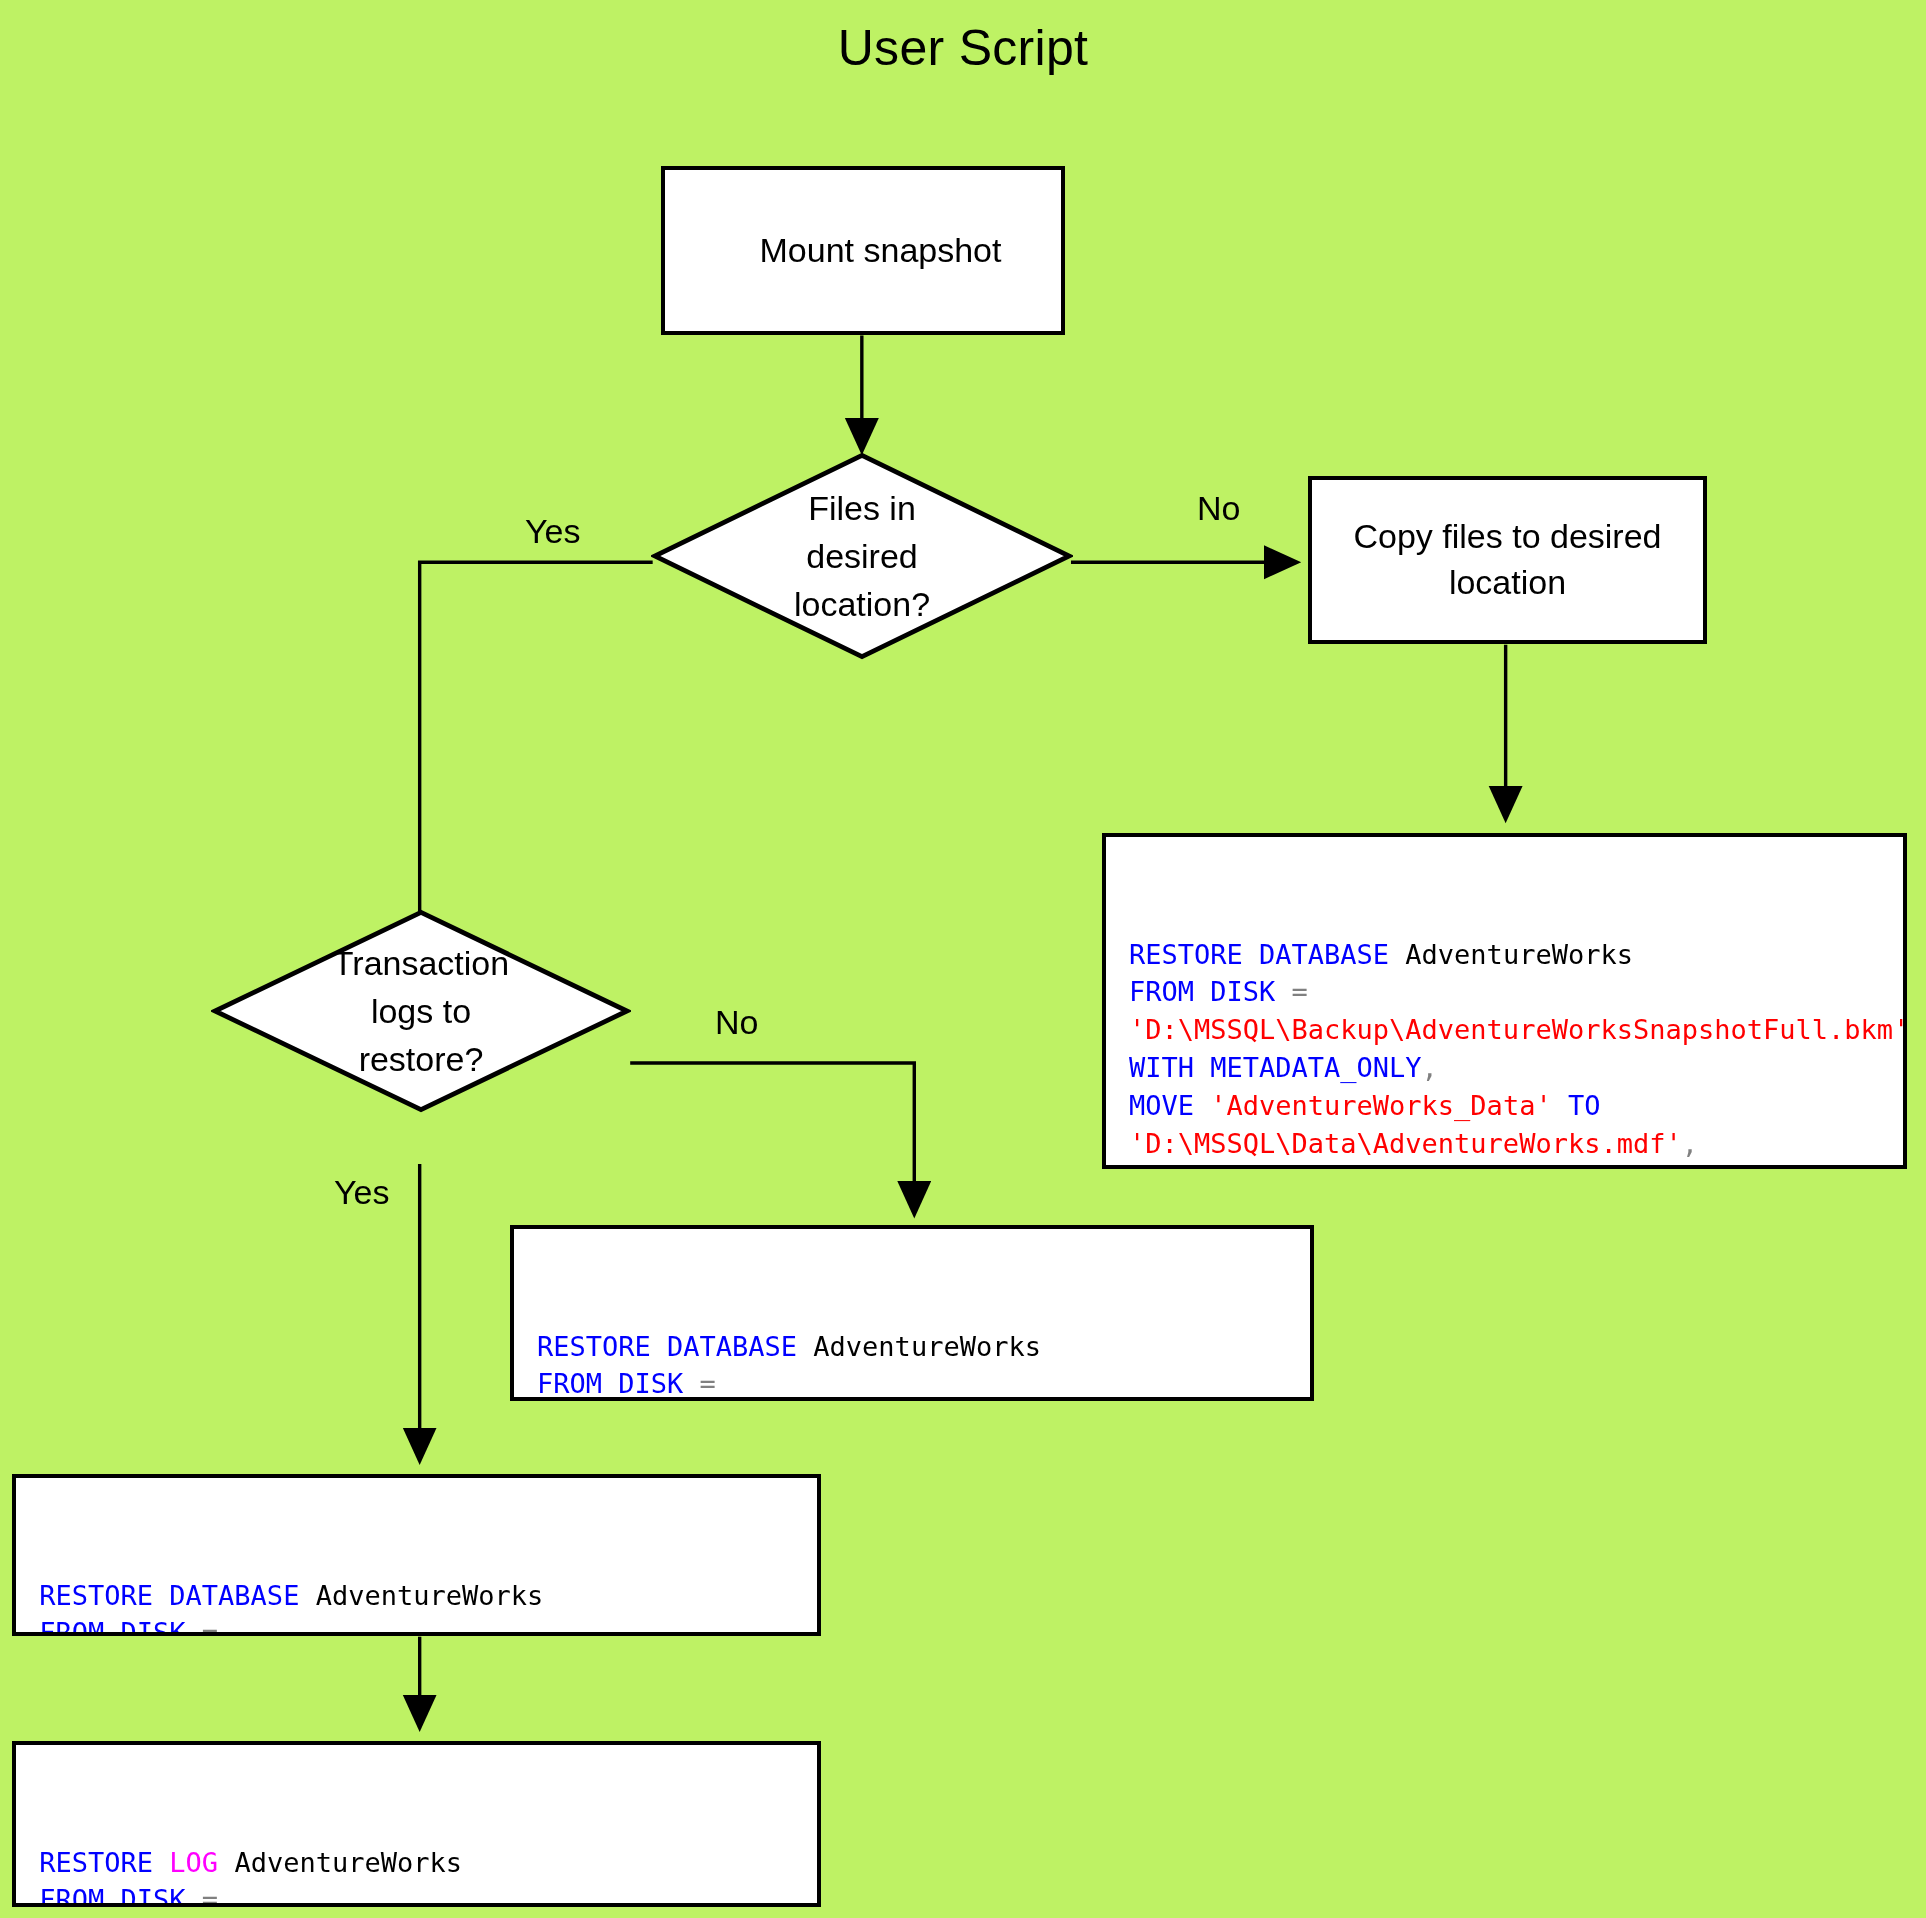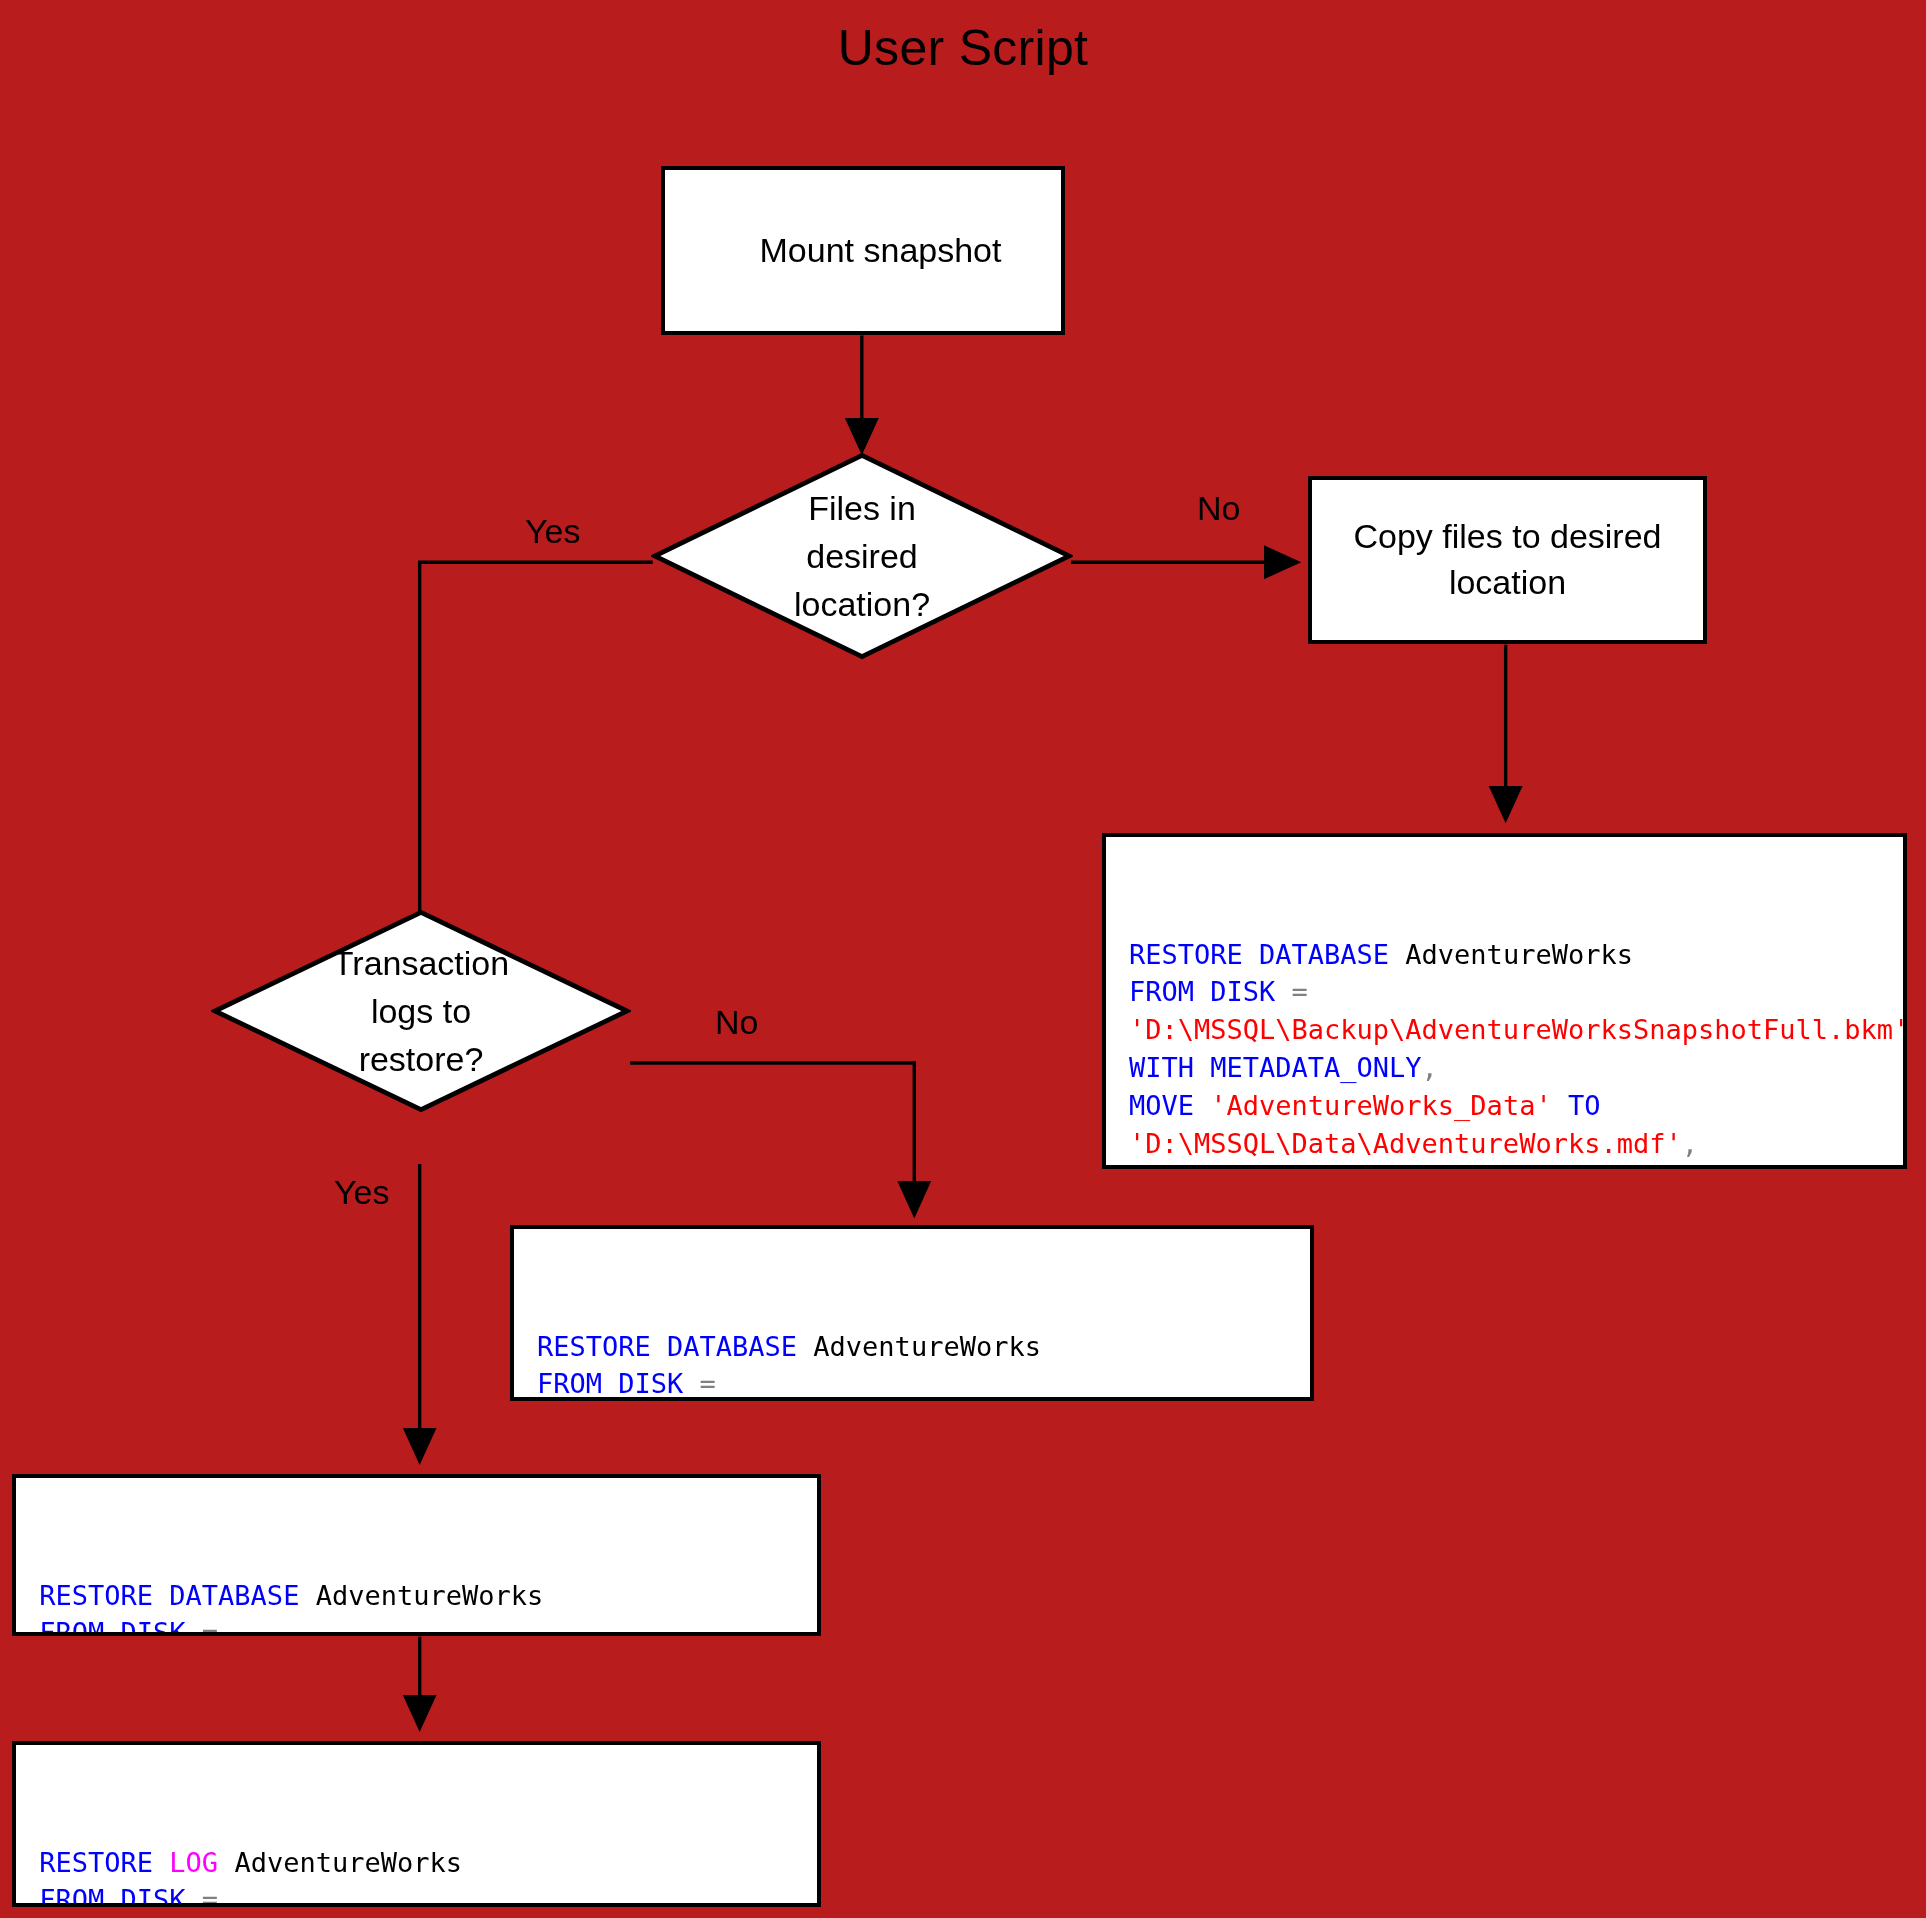--- a/index.html
+++ b/index.html
@@ -94,21 +94,21 @@
   }
   .kw  { color: #0000ff; }
   .kw2 { color: #ff00ff; text-align: right; }
   .str { color: #ff0000; }
   .pn  { color: #808080; }
   .id  { color: #000000; }
 </style>
 </head>
 <body style="background: rgb(226, 225, 225);">
 
-<div id="canvas" style="background: #b91c1c;">
+<div id="canvas" style="background: #bef264;">
 
   <div class="title">User Script</div>
 
   <svg id="edges" viewBox="0 0 2827 2816" width="1926" height="1919">
     <defs>
       <marker id="arrow" markerWidth="14" markerHeight="14" refX="9" refY="5" orient="auto" markerUnits="strokeWidth">
         <path d="M0,0 L11,5 L0,10 z" fill="#000000"></path>
       </marker>
     </defs>
 

